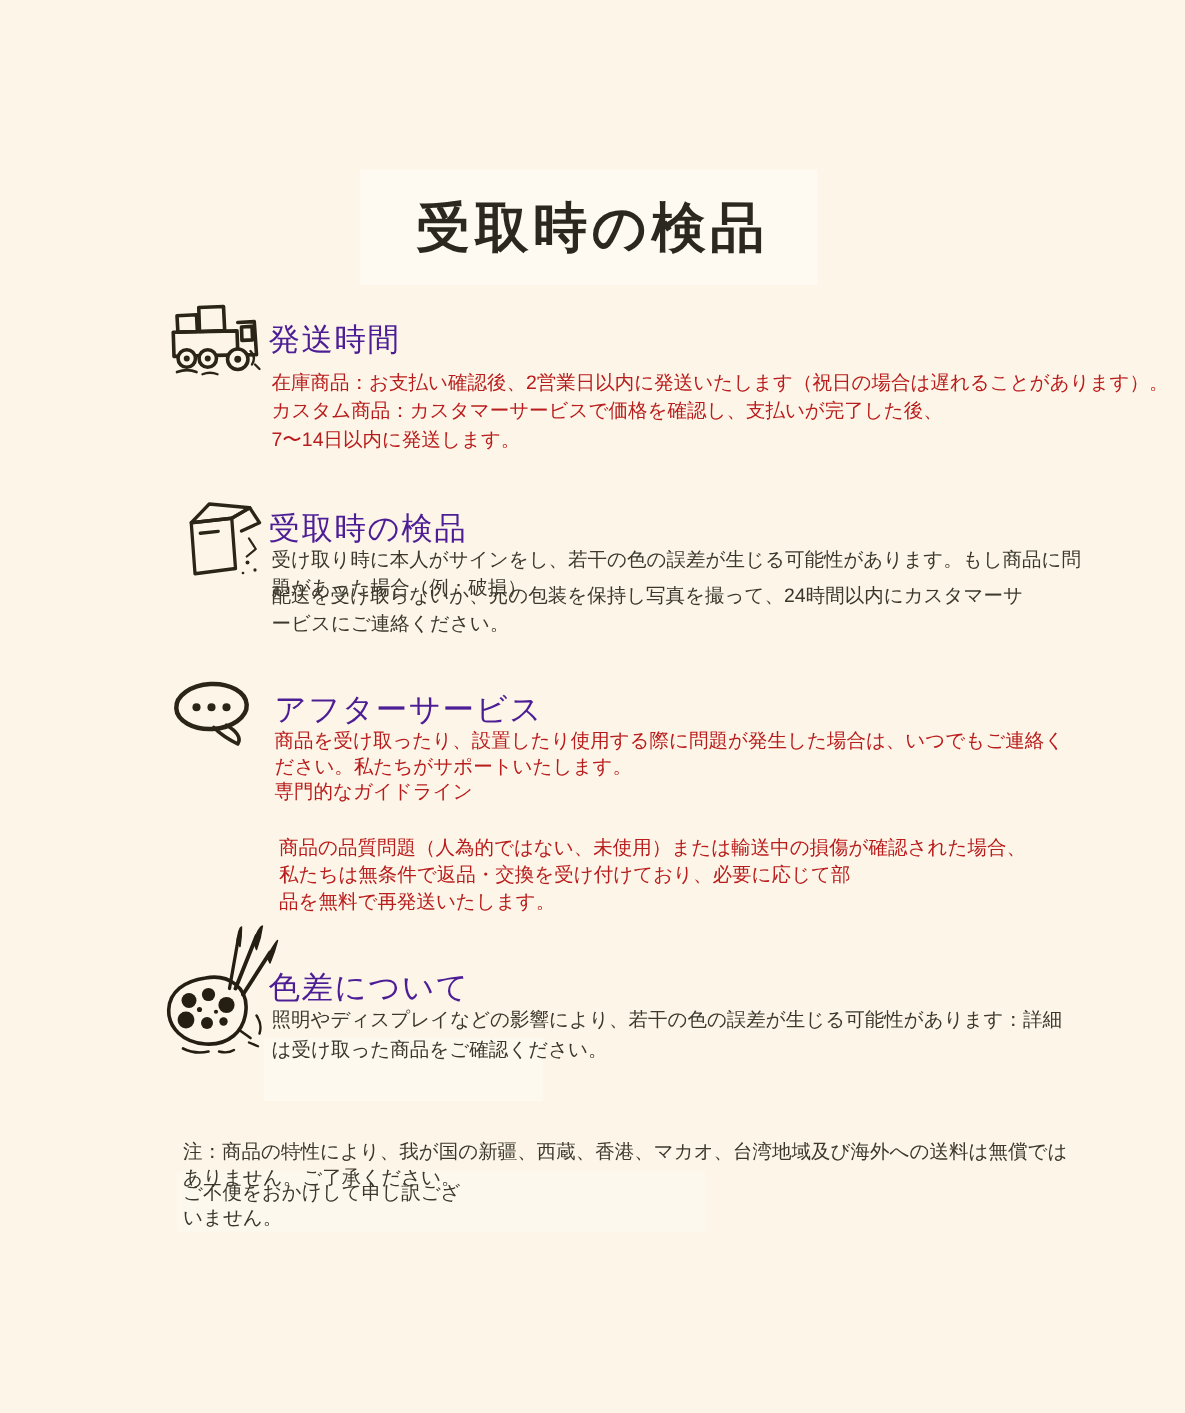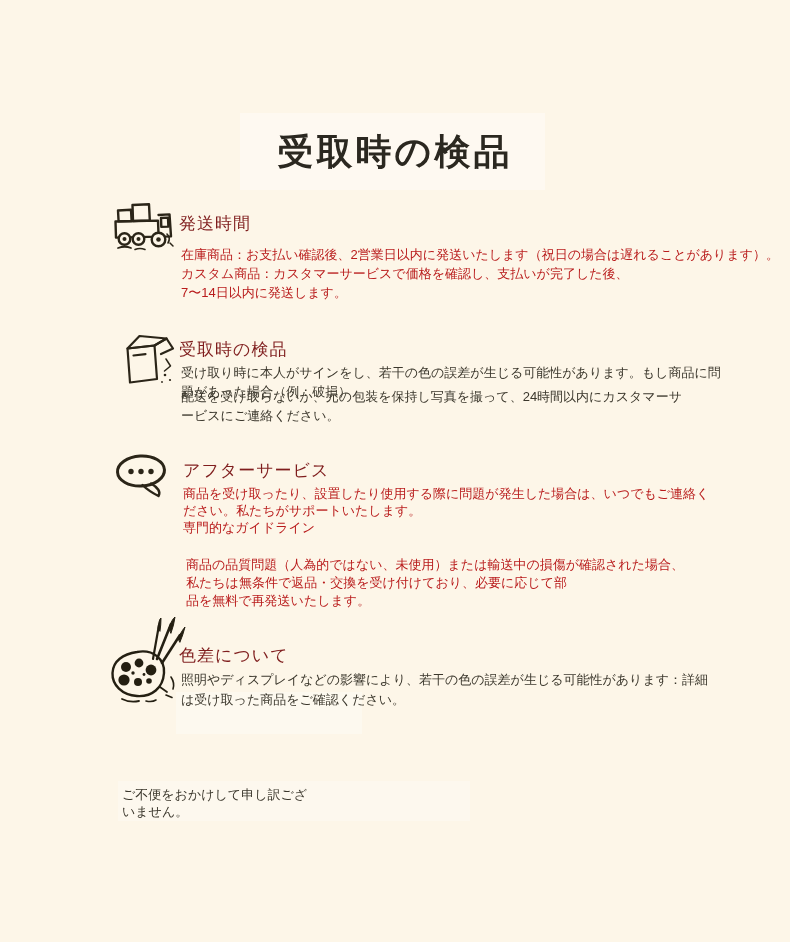--- a/index.html
+++ b/index.html
@@ -13,21 +13,21 @@
   }
   .abs{position:absolute;}
   .soft-box{position:absolute;background:rgba(255,255,255,0.40);}
   .title{
     position:absolute;left:0;top:128px;width:790px;
     text-align:center;margin:0;
     font-size:36px;font-weight:700;letter-spacing:3px;color:#2b2820;
   }
   .head{
     position:absolute;margin:0;
-    font-size:17px;font-weight:400;letter-spacing:1px;color:#7f1d1d;
+    font-size:21px;font-weight:400;letter-spacing:1px;color:#4c1d95;
   }
   .body{
     position:absolute;margin:0;
     font-size:13px;color:#b91c1c;white-space:pre;
   }
   .wrap{position:absolute;}
   .layer-a{position:relative;margin:0;font-size:13px;white-space:pre;color:#3b372c;}
   .layer-b{position:absolute;left:0;margin:0;font-size:13px;white-space:pre;color:#3b372c;}
 
   
@@ -161,17 +161,19 @@
     </svg>
   </span>
   <h2 class="head s4-head">色差について</h2>
   <div class="wrap s4-wrap">
     <p class="layer-a">照明やディスプレイなどの影響により、若干の色の誤差が生じる可能性があります：詳細
 は受け取った商品をご確認ください。</p>
   </div>
 
   <div class="soft-box f-box"></div>
   <div class="wrap f-wrap">
+    <p class="layer-a">注：商品の特性により、我が国の新疆、西蔵、香港、マカオ、台湾地域及び海外への送料は無償では
+ありません。ご了承ください。</p>
     <p class="layer-b">ご不便をおかけして申し訳ござ
 いません。</p>
   </div>
 
 </div>
 
 </body></html>

